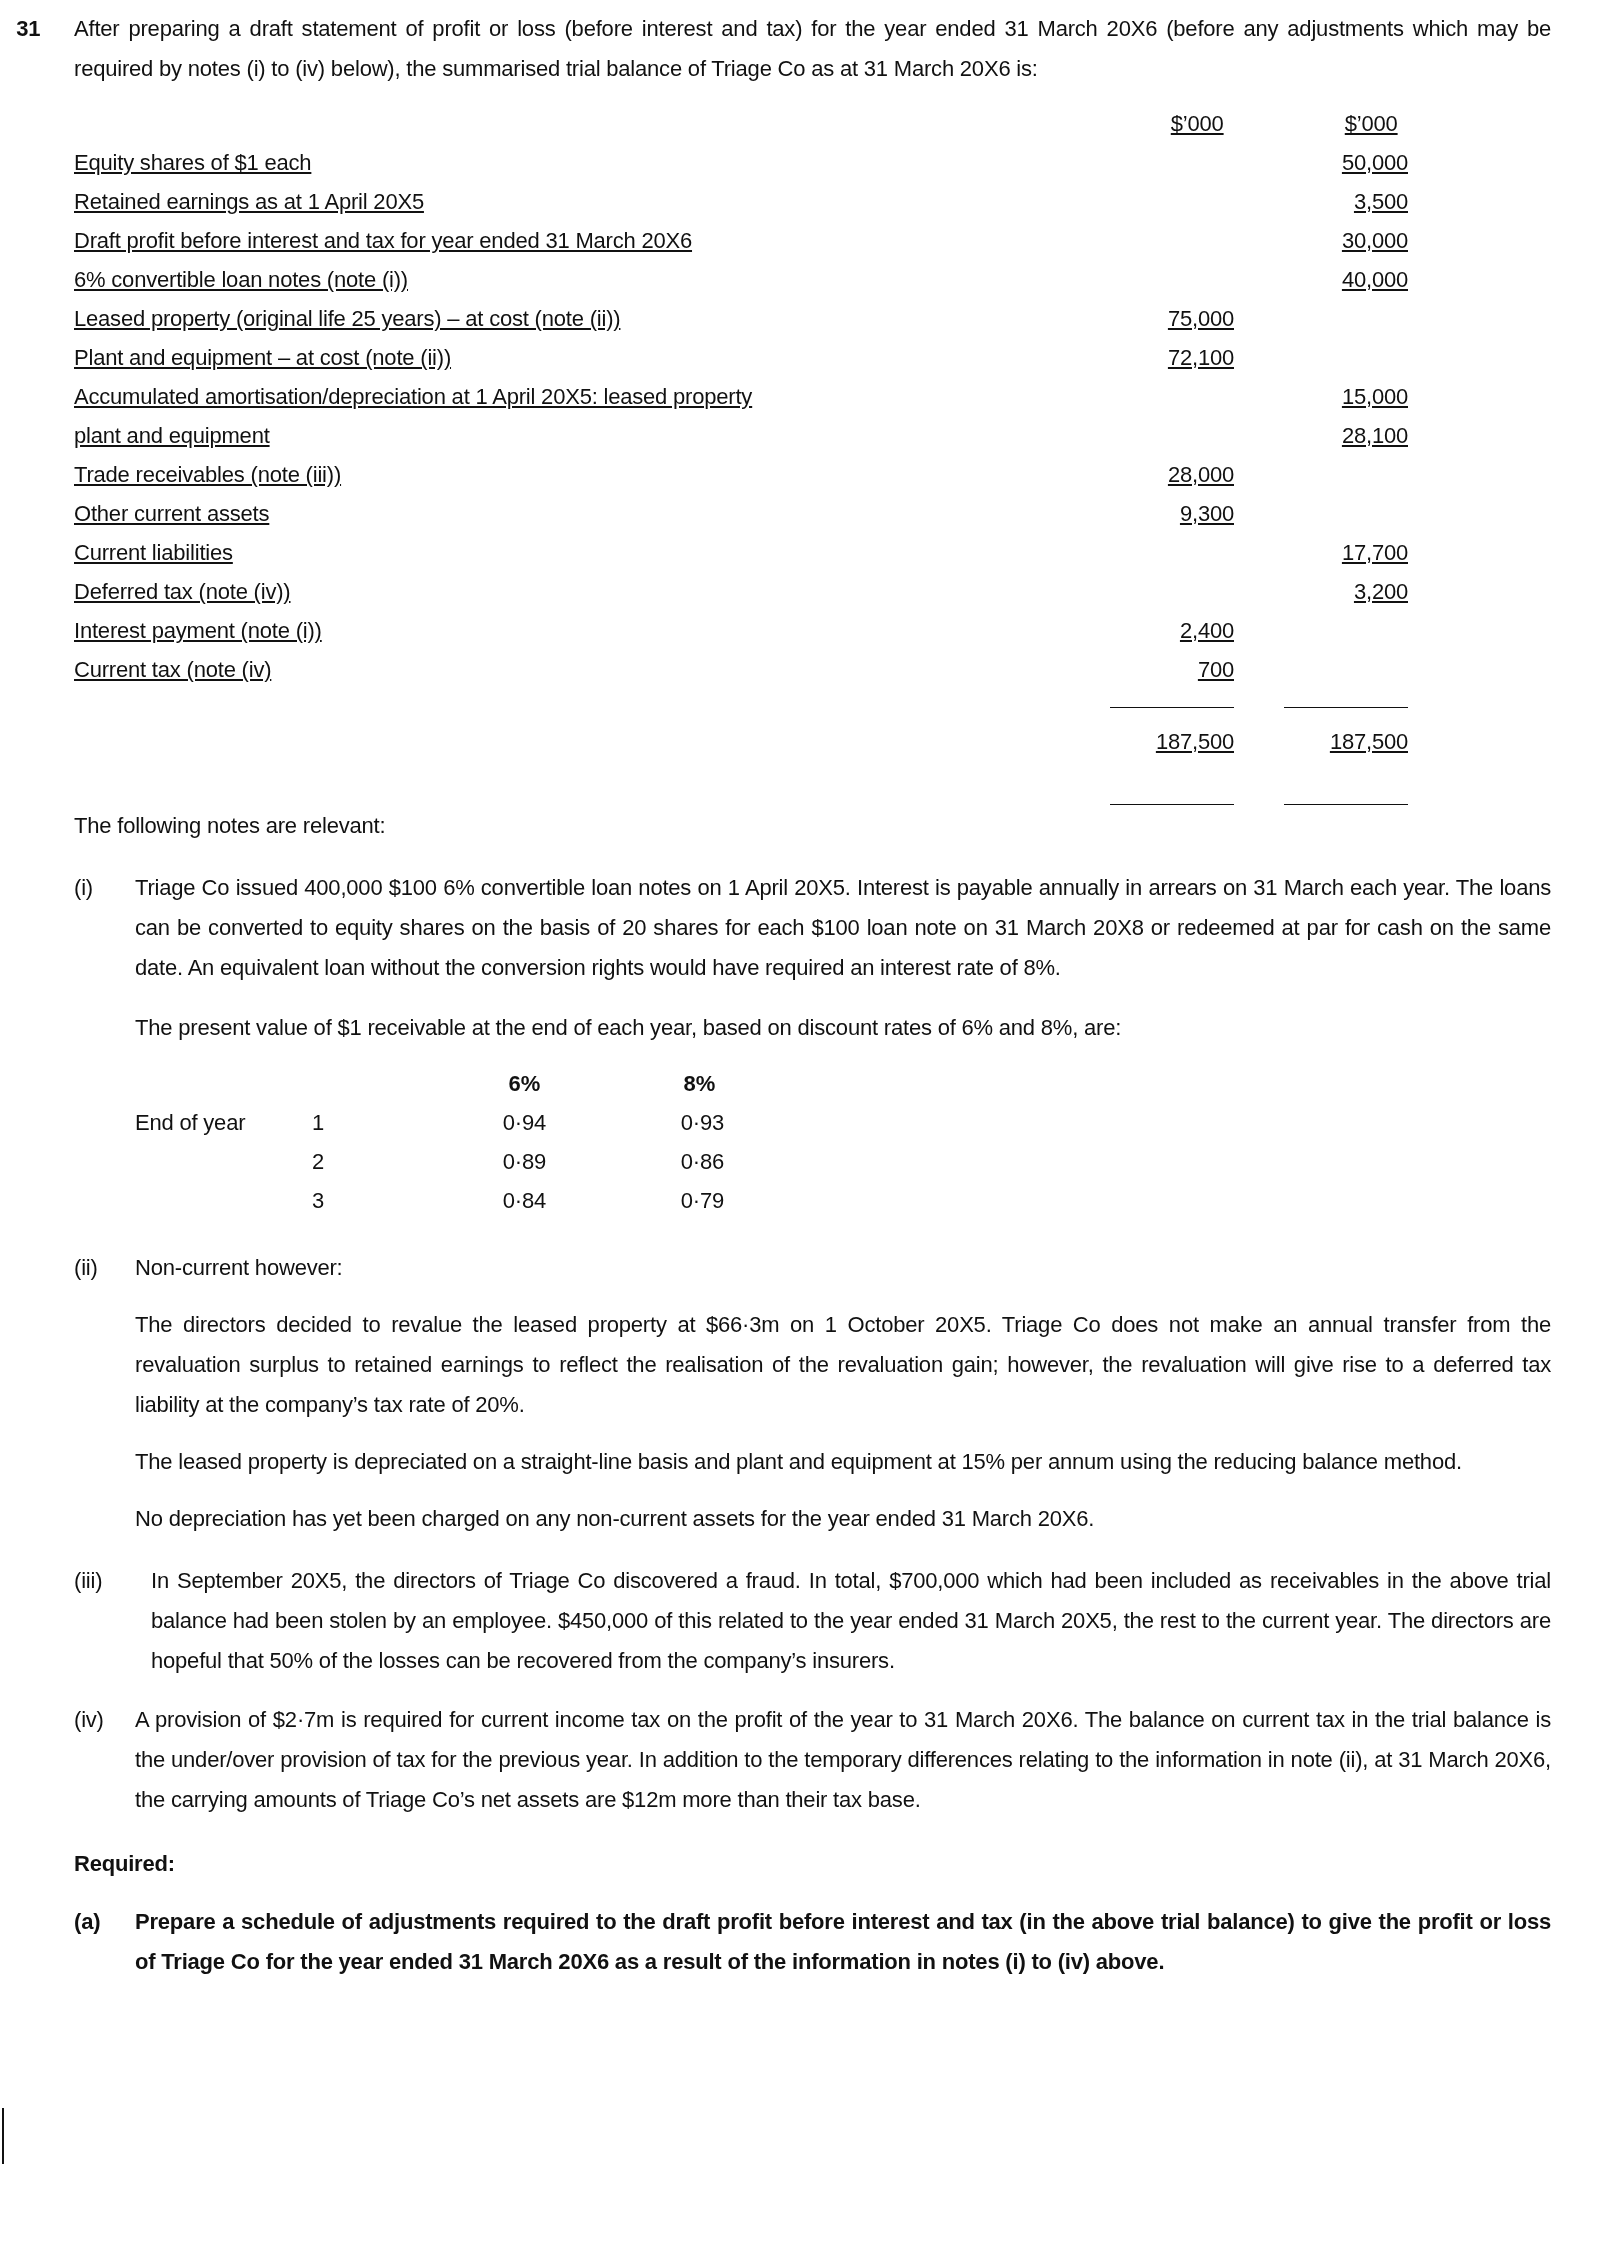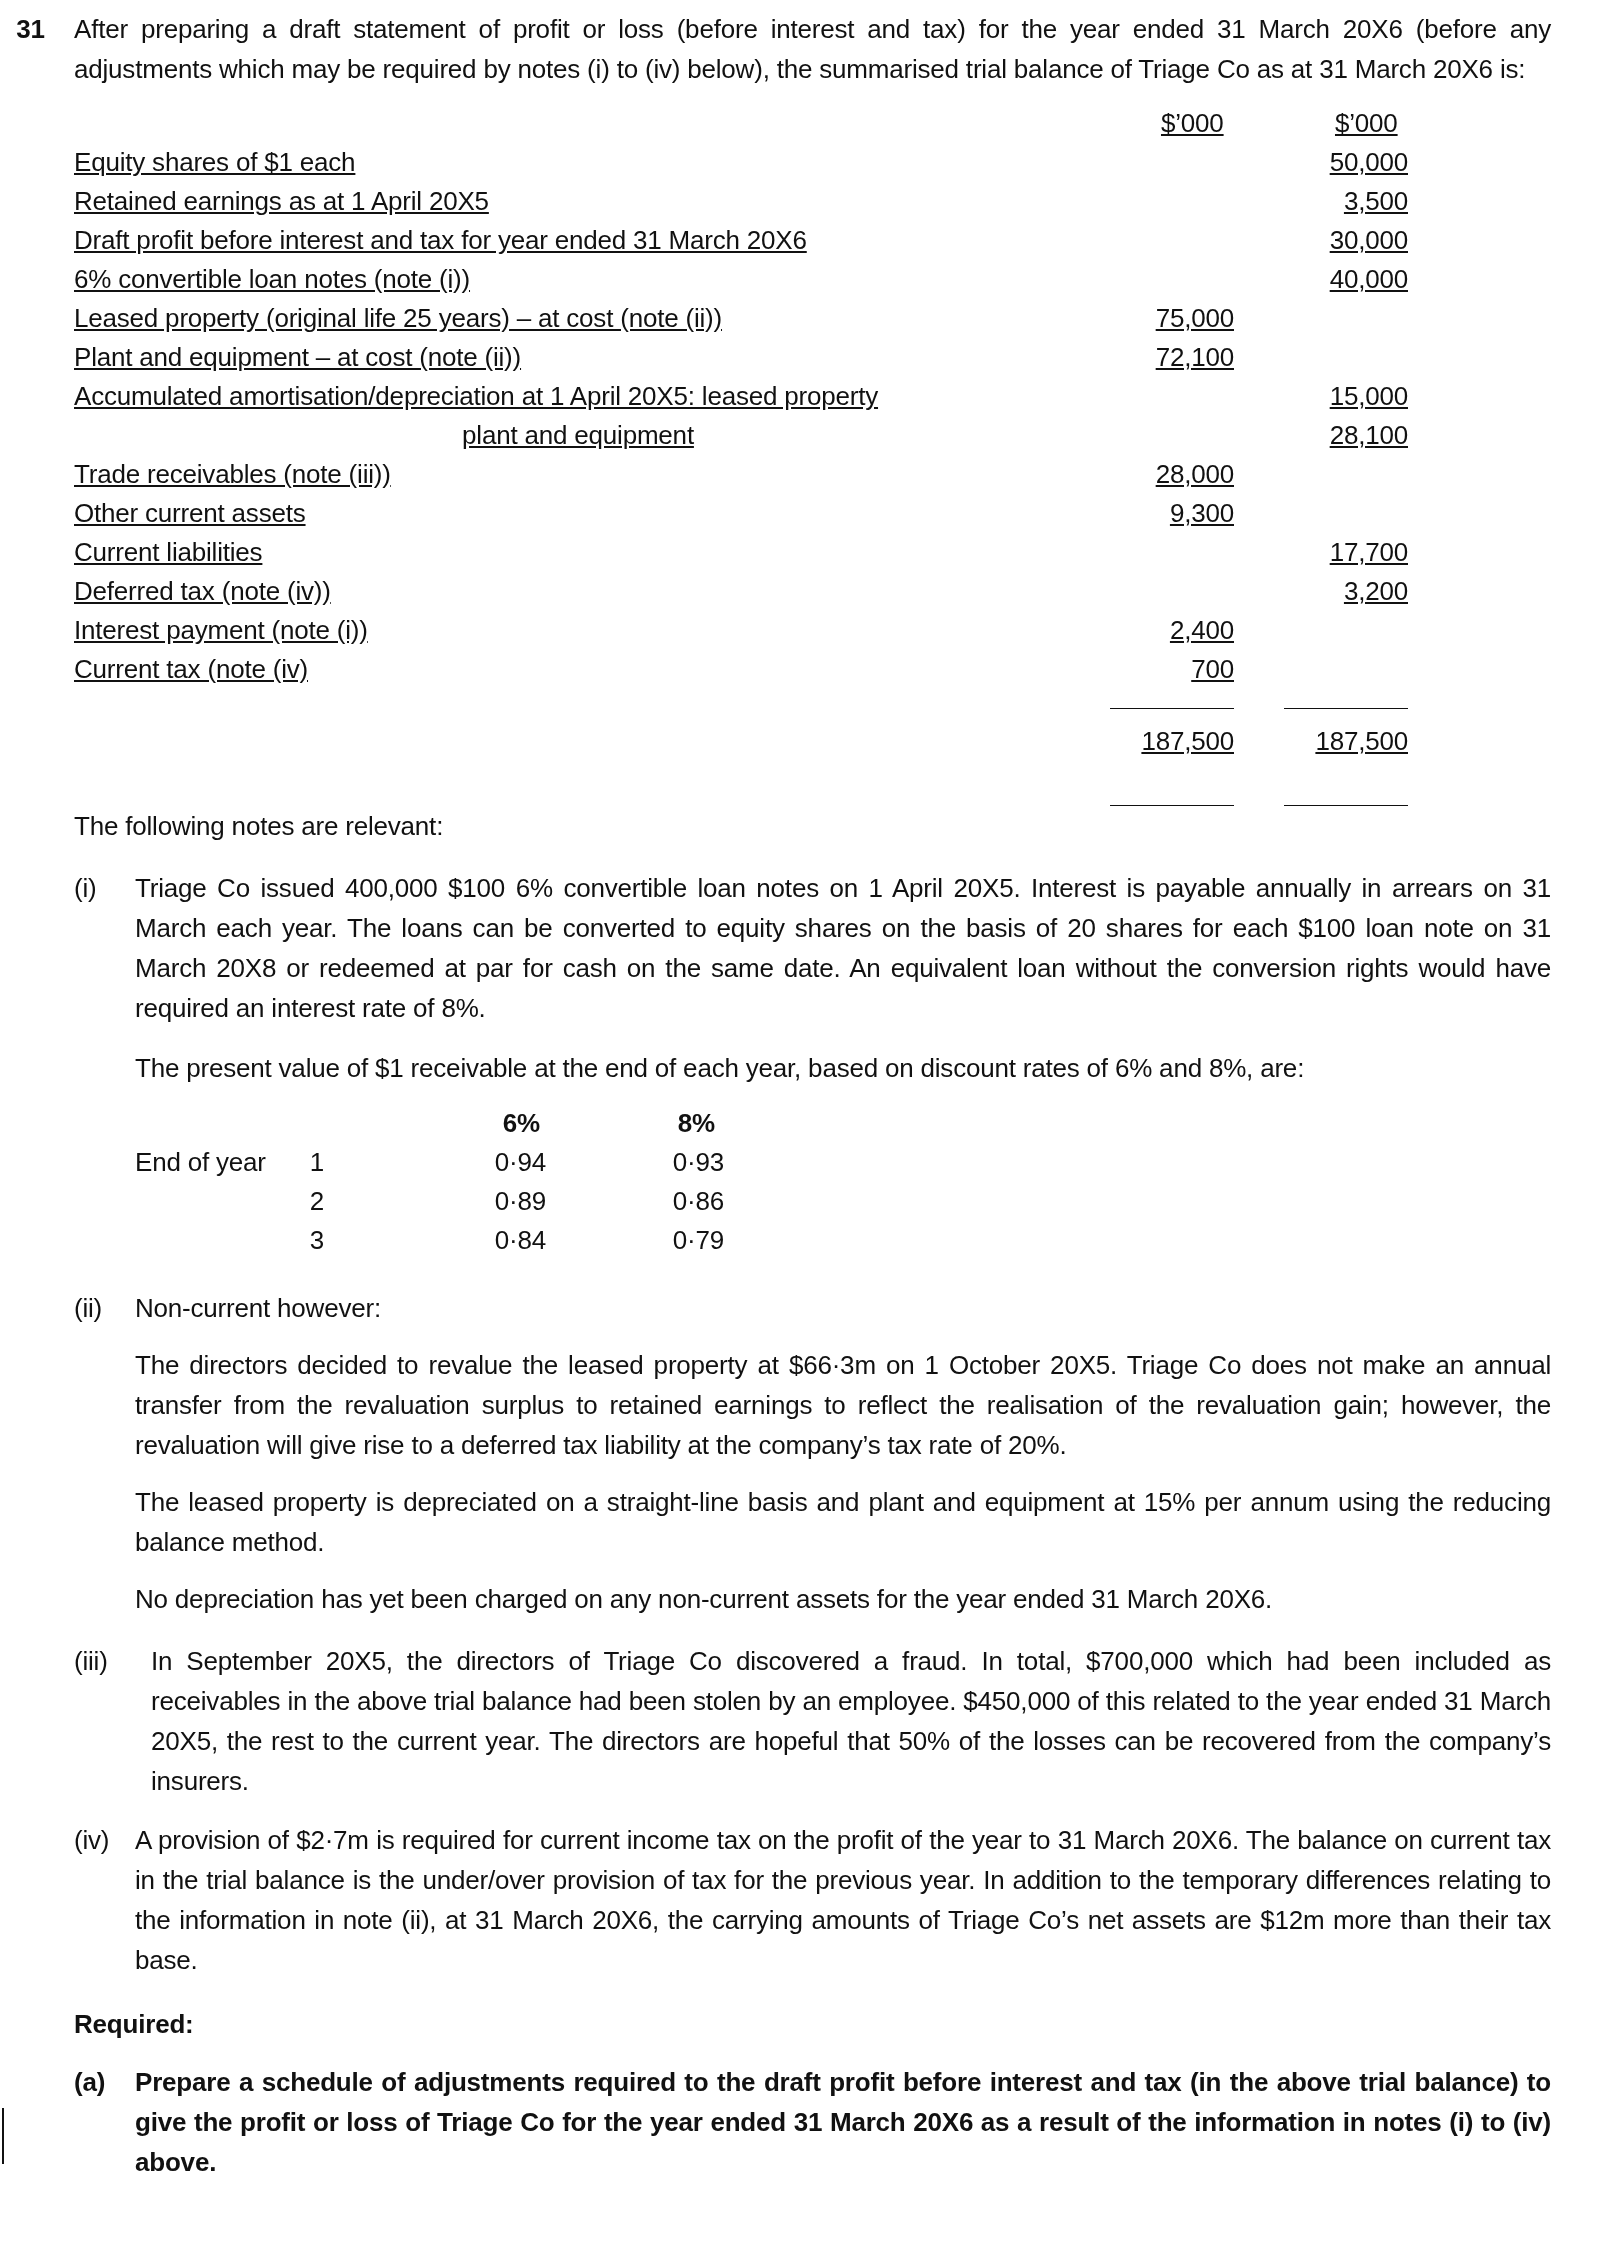--- a/index.html
+++ b/index.html
@@ -1,38 +1,38 @@
 <!DOCTYPE html>
 <html style="font-size:12px"><head>
 <meta charset="utf-8">
 <style>
   html,body{margin:0;padding:0;background:#e8e8e8;}
   .page{
     position:relative;
     width:1625px;height:2261px;
     background:#ffffff;color:#111;
     font-family:"Liberation Sans","DejaVu Sans",sans-serif;
-    font-size:26px;line-height:40px;letter-spacing:-0.2px;
+    font-size:22px;line-height:40px;letter-spacing:-0.2px;
     box-sizing:border-box;
     padding:9px 74px 0 74px;
     overflow:hidden;
   }
   .para{text-align:justify;text-align-last:left;}
   .qnum{
     position:absolute;left:16.3px;top:9px;
     font-weight:bold;line-height:40px;
   }
   
   .tb{margin-top:15px;width:1334px;text-decoration:underline;}
   .tb-row{display:flex;line-height:39px;}
   .tb-label{width:1008px;}
   .tb-c1{width:152px;text-align:right;}
   .tb-c2{width:174px;text-align:right;}
   .tb-head .tb-c1,.tb-head .tb-c2{padding-right:10.4px;box-sizing:border-box;}
-  .tb-indent .tb-label{text-align:center;}
+  .tb-indent .tb-label{text-align:left;}
   .tb-ruletop{height:31px;align-items:flex-end;}
   .rule{display:inline-block;width:124px;border-top:1.5px solid #111;}
   .tb-total{line-height:43px;}
   .tb-rulebot{margin-top:15px;height:18px;align-items:flex-start;}
   
   .notes-intro{margin-top:10px;}
   .note{display:flex;margin-top:19px;}
   .note-label{width:61px;flex-shrink:0;}
   .note-body{flex:1;}
   .note-body .para + .para{margin-top:20px;}

